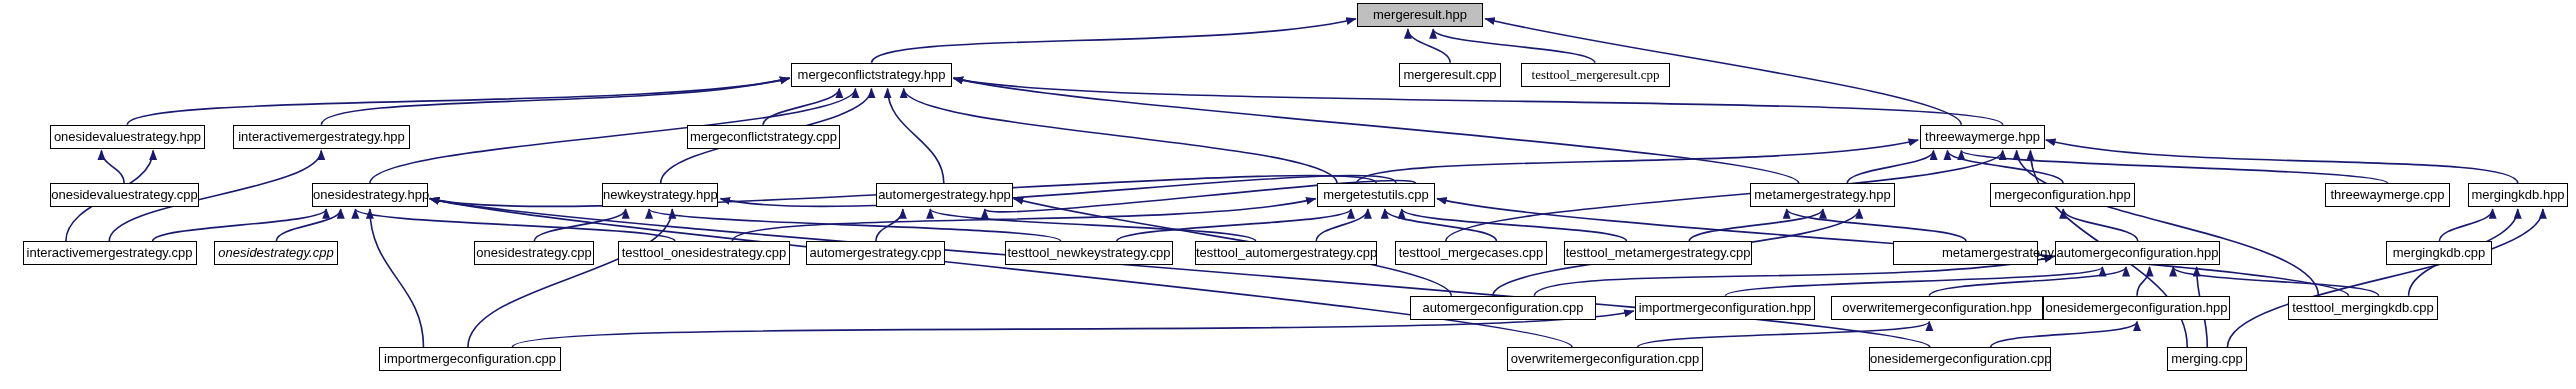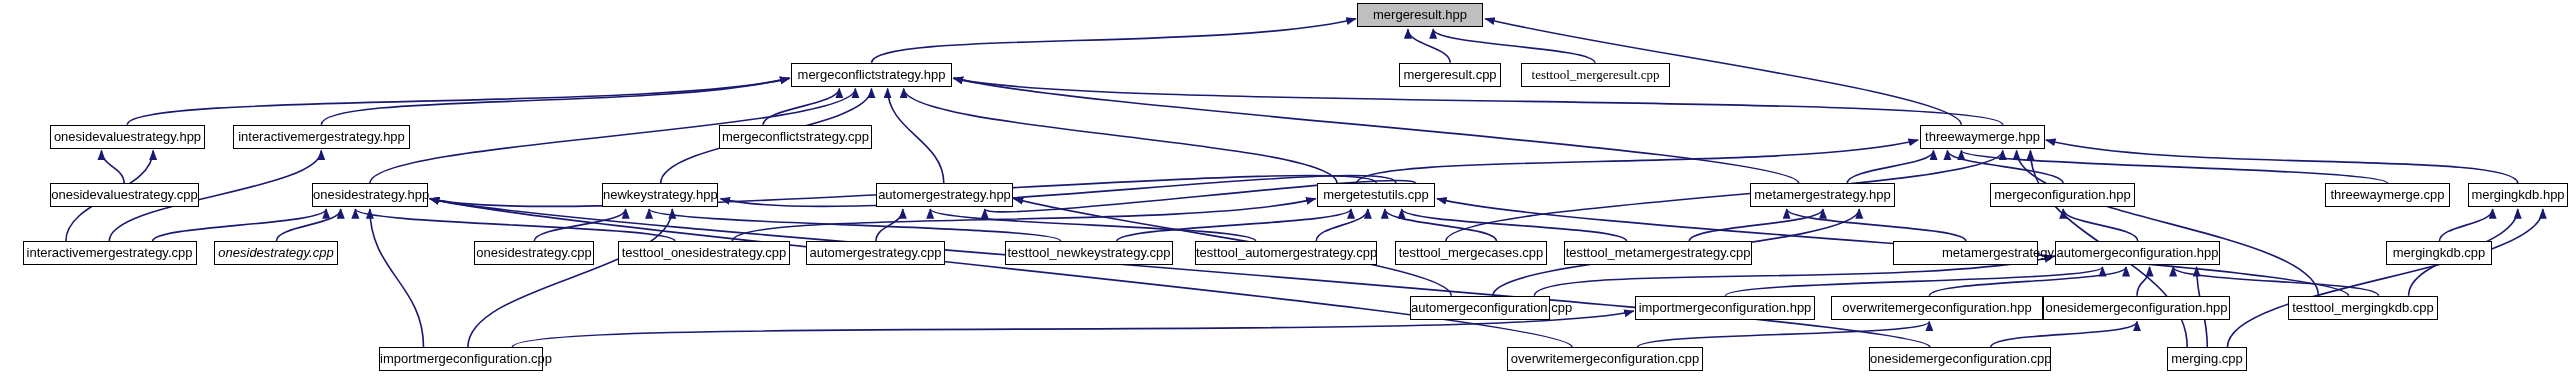--- a/index.html
+++ b/index.html
@@ -111,21 +111,21 @@
         <path d="M2773,432 C2773,354.6 3165.75,337.4 3165.75,260" stroke="#191970" stroke-width="2" marker-end="url(#arrow)"></path>
       </g>
   </svg>
   <div id="node-layer">
       <div class="node highlight" style="left: 1357px; top: 3.2px; width: 126px;">mergeresult.hpp</div>
       <div class="node" style="left: 791px; top: 63px; width: 161px;">mergeconflictstrategy.hpp</div>
       <div class="node" style="left: 1399px; top: 63px; width: 102px;">mergeresult.cpp</div>
       <div class="node" style="left: 1521px; top: 63px; width: 149px; font-family: Liberation Serif, serif;">testtool_mergeresult.cpp</div>
       <div class="node" style="left: 50px; top: 125px; width: 155px;">onesidevaluestrategy.hpp</div>
       <div class="node" style="left: 233px; top: 125px; width: 177px;">interactivemergestrategy.hpp</div>
-      <div class="node" style="left: 687px; top: 125px; width: 153px; margin-left: 32px;">mergeconflictstrategy.cpp</div>
+      <div class="node" style="left: 687px; top: 125px; width: 153px;">mergeconflictstrategy.cpp</div>
       <div class="node" style="left: 1920px; top: 125px; width: 125px;">threewaymerge.hpp</div>
       <div class="node" style="left: 50px; top: 183px; width: 149px;">onesidevaluestrategy.cpp</div>
       <div class="node" style="left: 312px; top: 183px; width: 116px;">onesidestrategy.hpp</div>
       <div class="node" style="left: 602px; top: 183px; width: 116px;">newkeystrategy.hpp</div>
       <div class="node" style="left: 876px; top: 183px; width: 137px;">automergestrategy.hpp</div>
       <div class="node" style="left: 1317px; top: 183px; width: 118px;">mergetestutils.cpp</div>
       <div class="node" style="left: 1750px; top: 183px; width: 145px;">metamergestrategy.hpp</div>
       <div class="node" style="left: 1990px; top: 183px; width: 145px;">mergeconfiguration.hpp</div>
       <div class="node" style="left: 2325px; top: 183px; width: 125px;">threewaymerge.cpp</div>
       <div class="node" style="left: 2468px; top: 183px; width: 100px;">mergingkdb.hpp</div>
@@ -134,24 +134,24 @@
       <div class="node" style="left: 474px; top: 241px; width: 120px;">onesidestrategy.cpp</div>
       <div class="node" style="left: 618px; top: 241px; width: 172px;">testtool_onesidestrategy.cpp</div>
       <div class="node" style="left: 806px; top: 241px; width: 139px;">automergestrategy.cpp</div>
       <div class="node" style="left: 1005px; top: 241px; width: 168px;">testtool_newkeystrategy.cpp</div>
       <div class="node" style="left: 1195px; top: 241px; width: 182px;">testtool_automergestrategy.cpp</div>
       <div class="node" style="left: 1395px; top: 241px; width: 152px;">testtool_mergecases.cpp</div>
       <div class="node" style="left: 1564px; top: 241px; width: 188px;">testtool_metamergestrategy.cpp</div>
       <div class="node" style="left: 1893px; top: 241px; width: 145px; padding-left: 48px;">metamergestrategy.cpp</div>
       <div class="node" style="left: 2055px; top: 241px; width: 165px;">automergeconfiguration.hpp</div>
       <div class="node" style="left: 2386px; top: 241px; width: 106px;">mergingkdb.cpp</div>
-      <div class="node" style="left: 1410px; top: 296px; width: 140px;">automergeconfiguration.cpp</div>
+      <div class="node" style="left: 1410px; top: 296px; width: 186px;">automergeconfiguration.cpp</div>
       <div class="node" style="left: 1635px; top: 296px; width: 180px;">importmergeconfiguration.hpp</div>
       <div class="node" style="left: 1831px; top: 296px; width: 212px;">overwritemergeconfiguration.hpp</div>
       <div class="node" style="left: 2043px; top: 296px; width: 187px;">onesidemergeconfiguration.hpp</div>
       <div class="node" style="left: 2288px; top: 296px; width: 150px;">testtool_mergingkdb.cpp</div>
-      <div class="node" style="left: 379px; top: 347px; width: 164px;">importmergeconfiguration.cpp</div>
+      <div class="node" style="left: 379px; top: 347px; width: 182px;">importmergeconfiguration.cpp</div>
       <div class="node" style="left: 1507px; top: 347px; width: 196px;">overwritemergeconfiguration.cpp</div>
       <div class="node" style="left: 1869px; top: 347px; width: 182px;">onesidemergeconfiguration.cpp</div>
       <div class="node" style="left: 2167px; top: 347px; width: 80px;">merging.cpp</div>
     </div>
 </div>
 
 
 </body></html>

